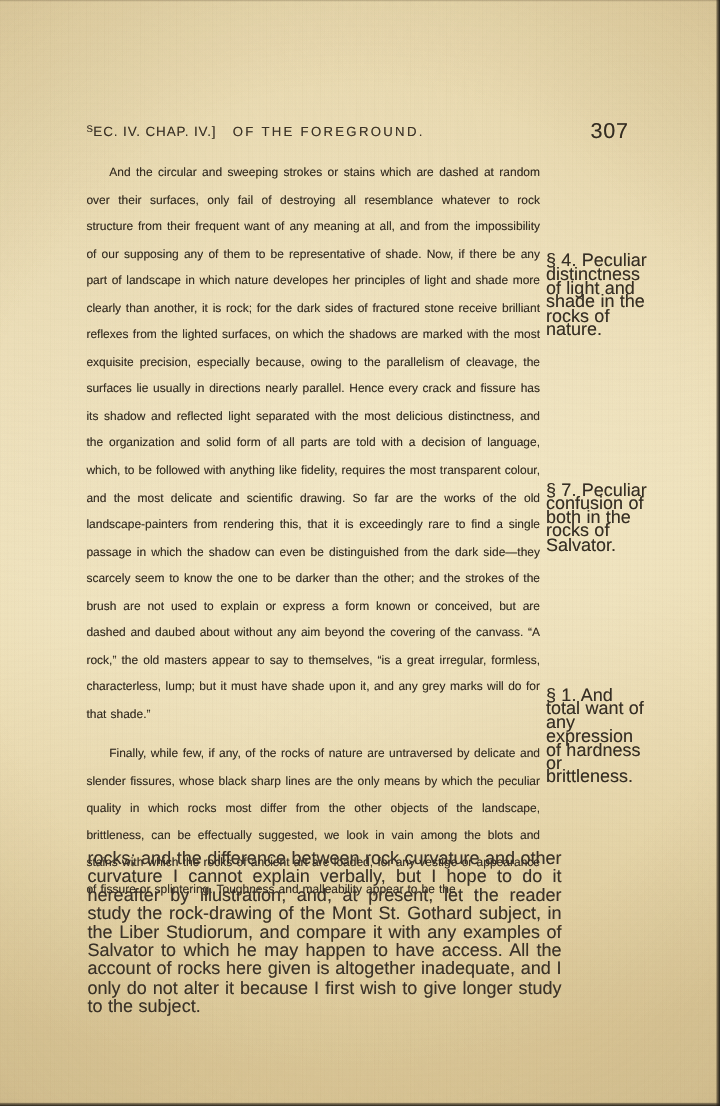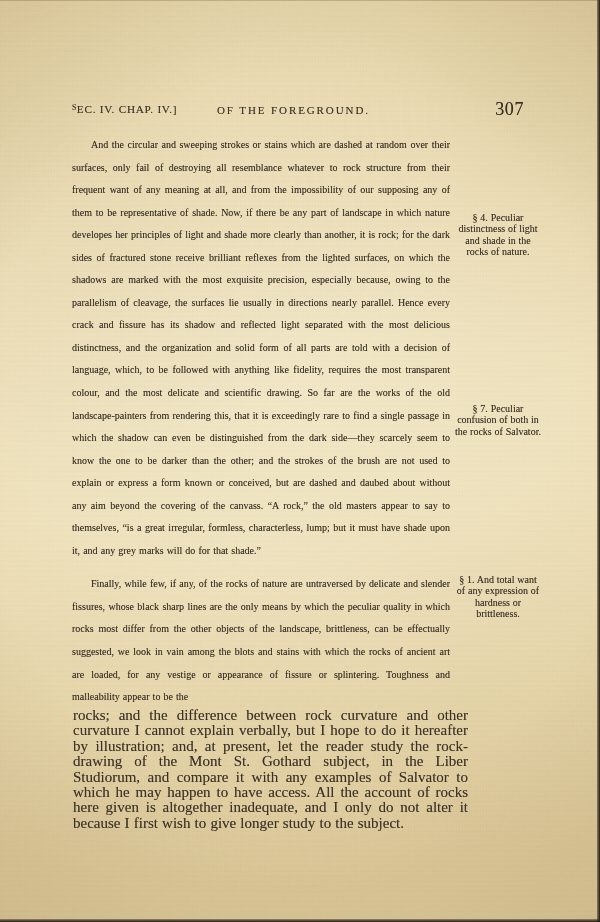--- a/index.html
+++ b/index.html
@@ -9,21 +9,21 @@
     background: #2b2b2b;
   }
   .page {
     position: relative;
     width: 600px;
     height: 922px;
     box-sizing: border-box;
     overflow: hidden;
     background:
       radial-gradient(ellipse 700px 520px at 46% 40%, #f2e8c9 0%, #efe3bf 42%, #e9dab0 72%, #e2d0a2 100%);
-    font-family: Liberation Serif, serif;
+    font-family: Liberation Sans, sans-serif;
     color: #2f2a20;
   }
   
   .page::before {
     content: "";
     position: absolute;
     inset: 0;
     pointer-events: none;
     background:
       repeating-linear-gradient(90deg, rgba(150,120,70,0.035) 0px, rgba(150,120,70,0.0) 1px, rgba(255,248,220,0.03) 2px, rgba(150,120,70,0.0) 3px),
@@ -88,21 +88,21 @@
     font-variant: small-caps;
     color: #3a3227;
   }
   .rh-left .sc-sup {
     font-size: 8px;
     vertical-align: 0.38em;
     letter-spacing: 0.4px;
   }
   .rh-center {
     position: absolute;
-    left: 145px; top: 1px;
+    left: 122px; top: 1px;
     font-size: 11px;
     letter-spacing: 1.9px;
     font-variant: small-caps;
     color: #3a3227;
   }
   .rh-page {
     position: absolute;
     right: 0; top: -4px;
     font-size: 18px;
     letter-spacing: 0.6px;
@@ -130,23 +130,23 @@
   }
   .para + .para {
     margin-top: 11px;
   }
 
   
   .side-note {
     position: absolute;
     left: 455px;
     width: 86px;
-    font-size: 10px;
+    font-size: 15px;
     line-height: 11.4px;
-    text-align: center;
+    text-align: left;
     color: #352e24;
     word-spacing: 0.3px;
   }
   .side-note-1 { top: 212px; }
   .side-note-2 { top: 403px; }
   .side-note-3 { top: 574px; }
 
   
   .footnote-rule {
     position: absolute;

